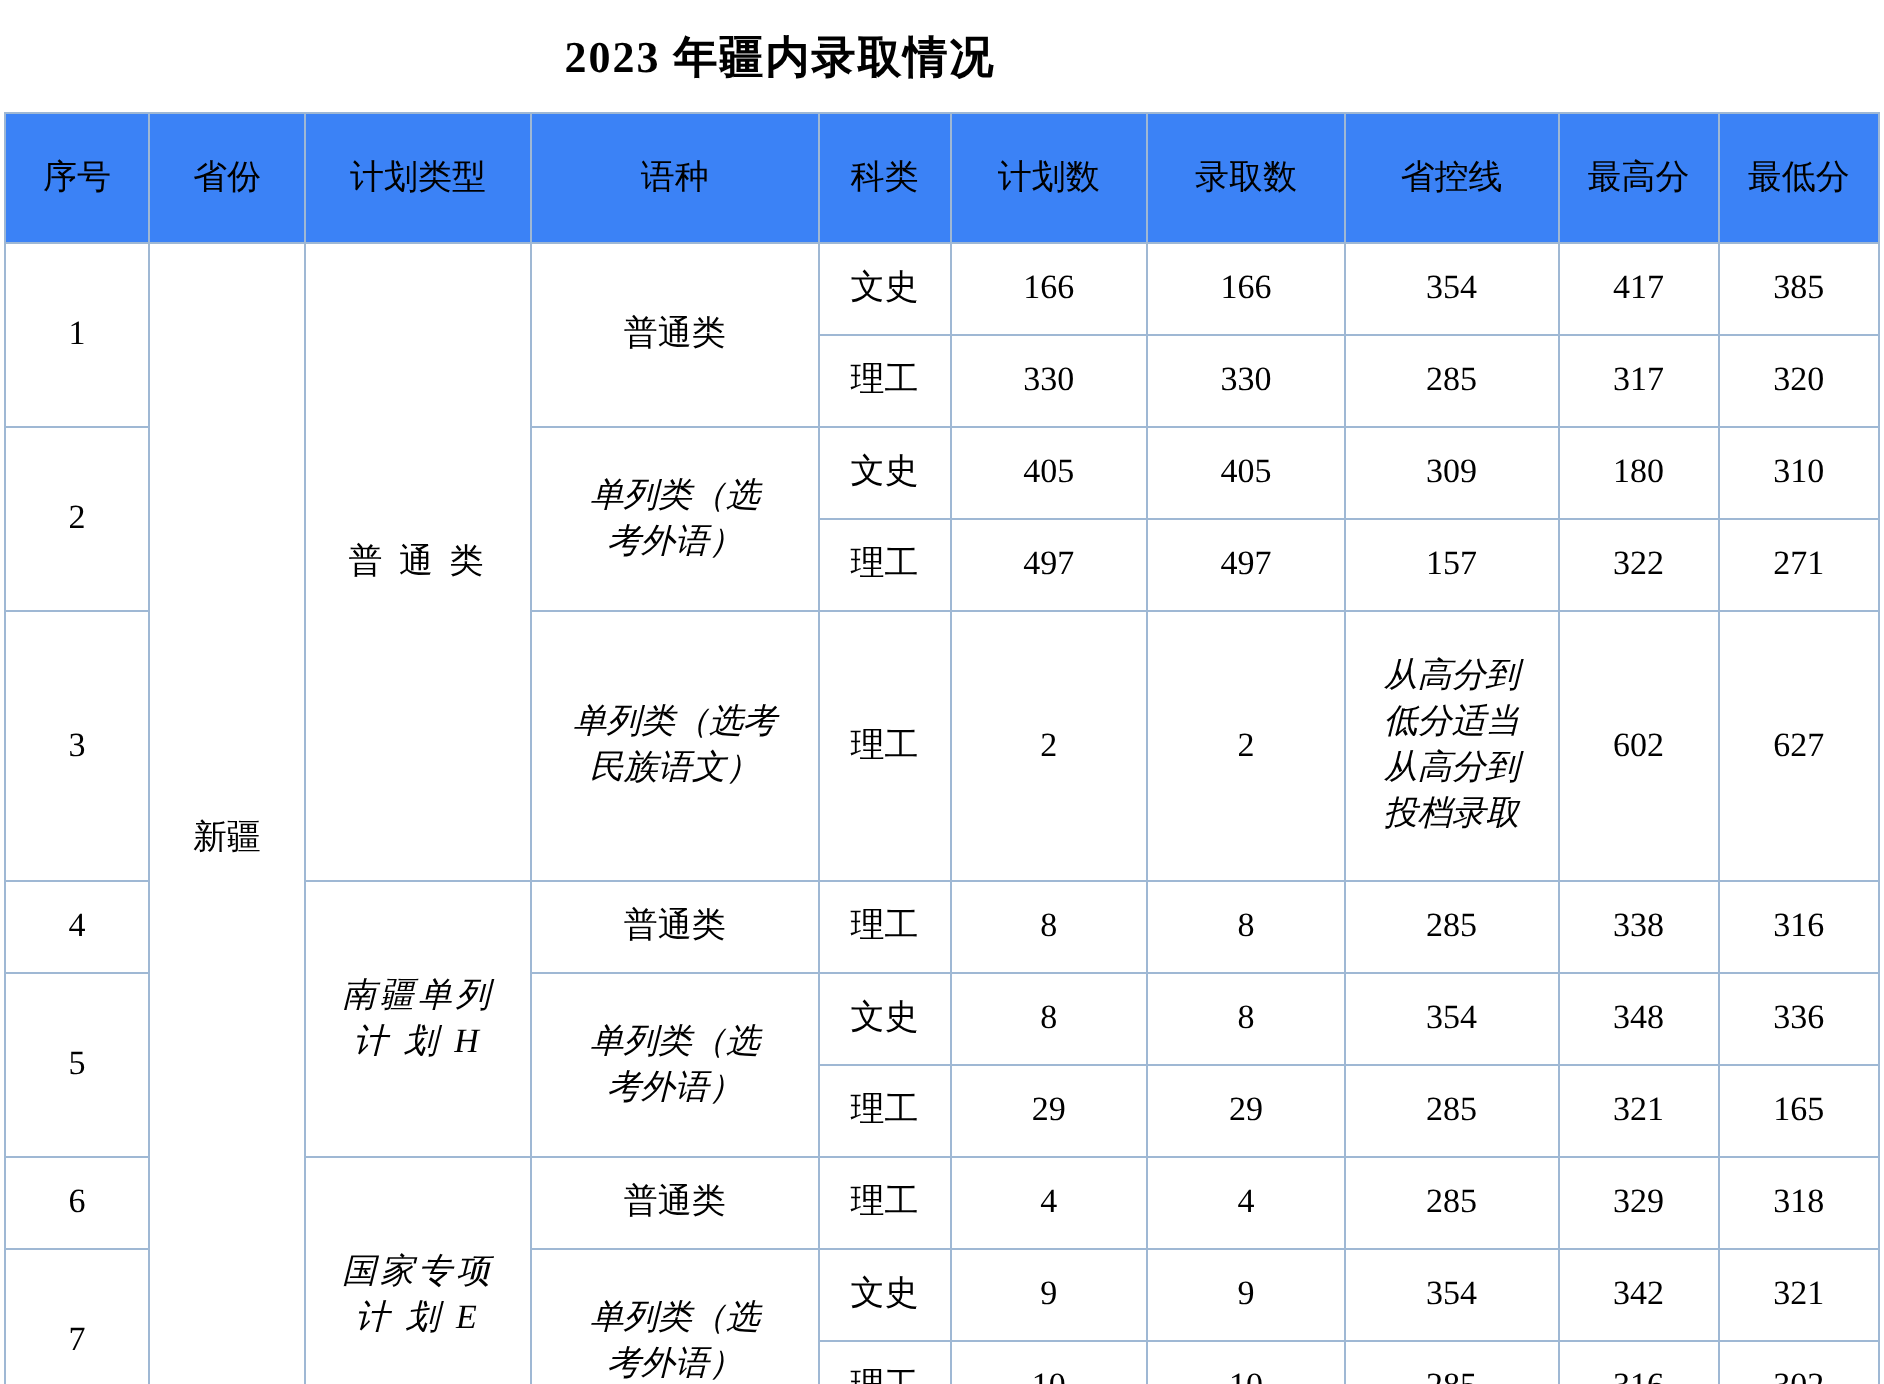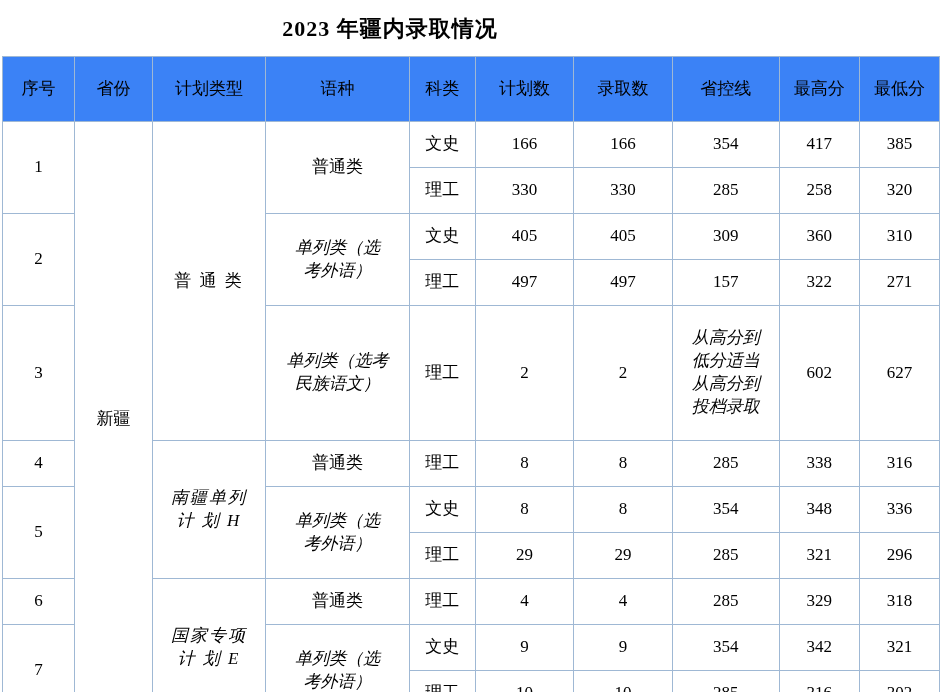--- a/index.html
+++ b/index.html
@@ -108,35 +108,35 @@
         <td>354</td>
         <td>417</td>
         <td>385</td>
       </tr>
 
       <tr class="r-h">
         <td>理工</td>
         <td>330</td>
         <td>330</td>
         <td>285</td>
-        <td>258</td>
+        <td>317</td>
         <td>320</td>
       </tr>
 
       <tr class="r-h">
         <td rowspan="2">2</td>
         <td rowspan="2" class="cell-multiline">
           <div>单列类（选</div>
           <div>考外语）</div>
         </td>
         <td>文史</td>
         <td>405</td>
         <td>405</td>
         <td>309</td>
-        <td>360</td>
+        <td>180</td>
         <td>310</td>
       </tr>
 
       <tr class="r-h">
         <td>理工</td>
         <td>497</td>
         <td>497</td>
         <td>157</td>
         <td>322</td>
         <td>271</td>
@@ -189,21 +189,21 @@
         <td>348</td>
         <td>336</td>
       </tr>
 
       <tr class="r-h">
         <td>理工</td>
         <td>29</td>
         <td>29</td>
         <td>285</td>
         <td>321</td>
-        <td>296</td>
+        <td>165</td>
       </tr>
 
       <tr class="r-h">
         <td>6</td>
         <td rowspan="3" class="cell-multiline spaced">
           <div>国家专项</div>
           <div>计 划 E</div>
         </td>
         <td>普通类</td>
         <td>理工</td>

